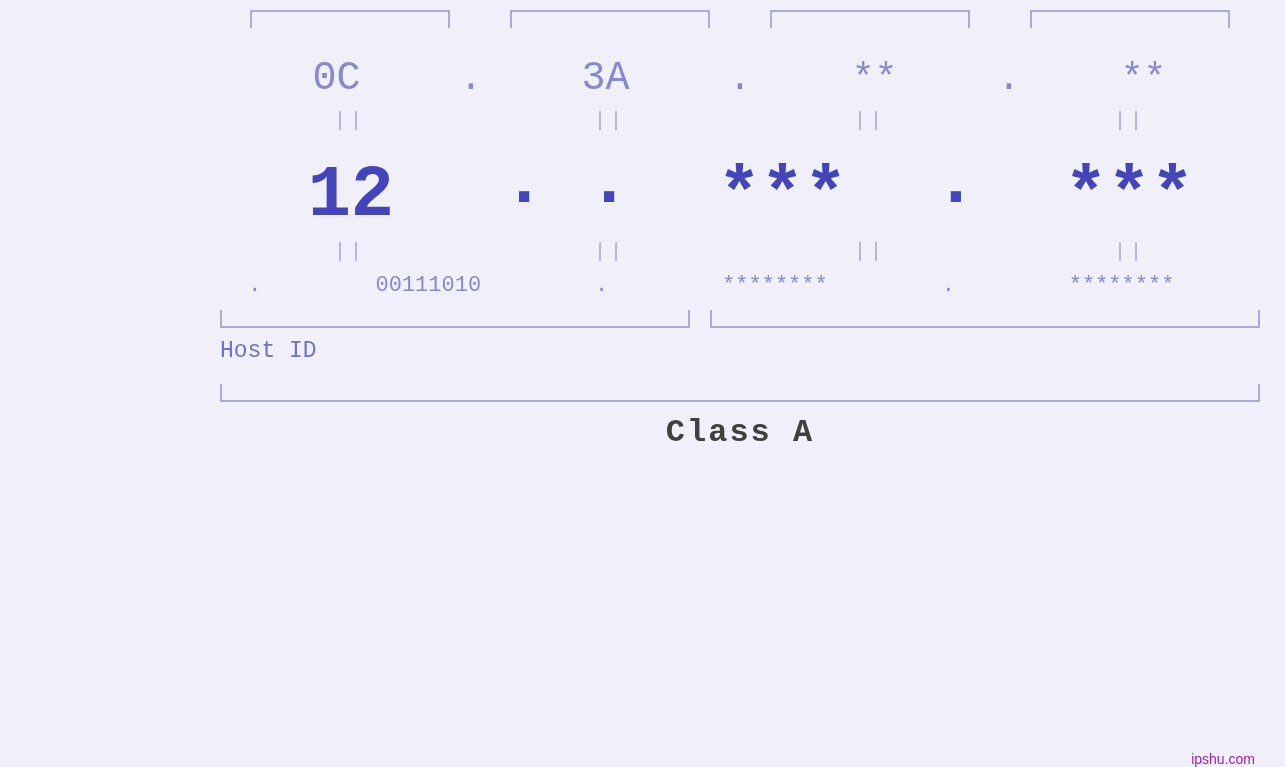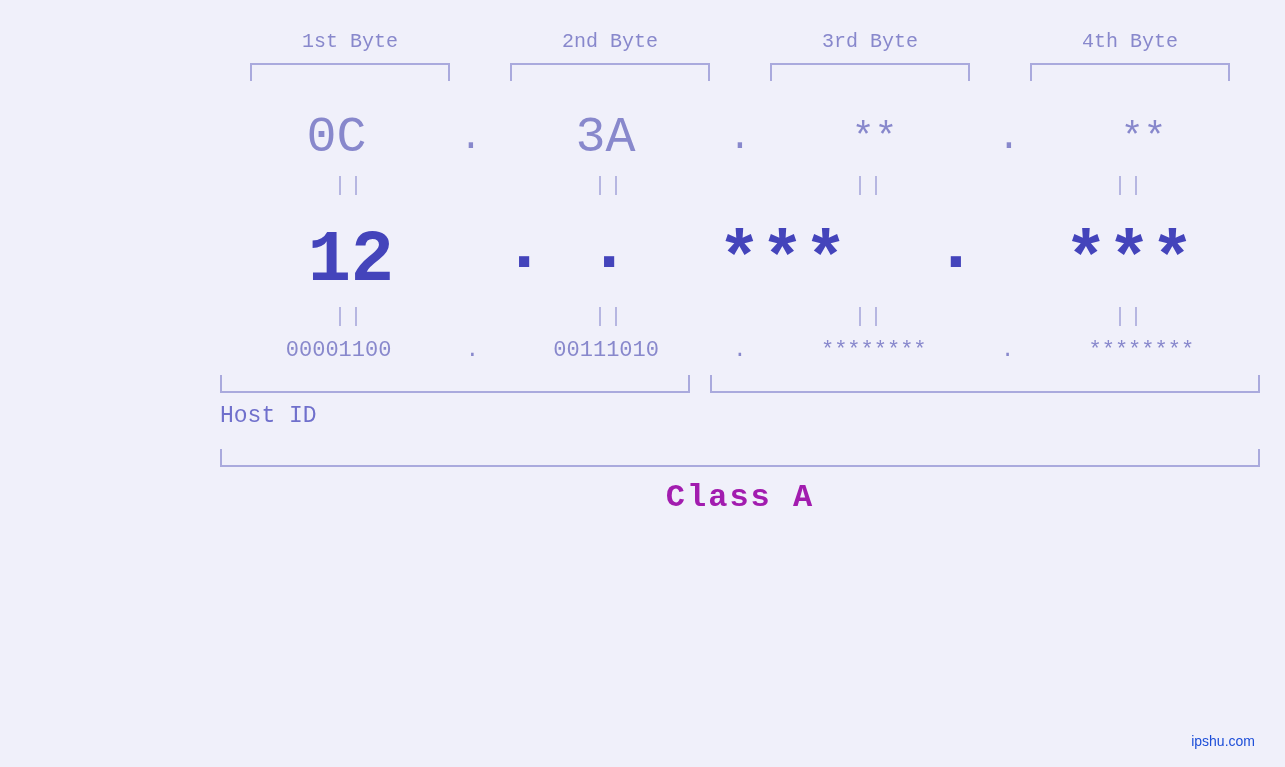--- a/index.html
+++ b/index.html
@@ -92,21 +92,21 @@
       display: flex;
       align-items: center;
       width: 1040px;
       margin-left: 195px;
       margin-top: 28px;
       justify-content: space-around;
     }
 
     .hex-value {
       color: #8888cc;
-      font-size: 50px;
+      font-size: 40px;
       text-align: center;
       width: 200px;
     }
 
     .dot-separator {
       color: #8888cc;
       font-size: 38px;
       margin: 0 -10px;
     }
 
@@ -257,32 +257,32 @@
     
     .class-a-row {
       display: flex;
       width: 1040px;
       margin-left: 195px;
       margin-top: 12px;
       justify-content: center;
     }
 
     .class-a-label {
-      color: #a21caf;
+      color: #404040;
       font-size: 32px;
       font-weight: bold;
       letter-spacing: 2px;
     }
 
     
     .watermark {
       position: absolute;
-      bottom: 18px;
+      bottom: 0;
       right: 30px;
-      color: #1d4ed8;
+      color: #a21caf;
       font-size: 14px;
       font-family: sans-serif;
     }
 
     .asterisk-value {
       color: #8888cc;
       font-size: 38px;
       text-align: center;
       width: 200px;
     }
@@ -316,26 +316,20 @@
   <span class="badge-label">DEC</span>
 </div>
 
 <div class="badge badge-bin">
   <span class="badge-number">2</span>
   <span class="badge-label">BIN</span>
 </div>
 
 <div class="main-container">
 
-  <div class="byte-labels-row">
-    <div class="byte-label">1st Byte</div>
-    <div class="byte-label">2nd Byte</div>
-    <div class="byte-label">3rd Byte</div>
-    <div class="byte-label">4th Byte</div>
-  </div>
 
   <div class="bracket-top">
     <div class="bracket"></div>
     <div class="bracket"></div>
     <div class="bracket"></div>
     <div class="bracket"></div>
   </div>
 
   <div class="hex-row">
     <div class="hex-value">0C</div>
@@ -364,21 +358,20 @@
   </div>
 
   <div class="equals-row2">
     <div class="equals-sign">||</div>
     <div class="equals-sign">||</div>
     <div class="equals-sign">||</div>
     <div class="equals-sign">||</div>
   </div>
 
   <div class="bin-row">
-    <div class="bin-value">00001100</div>
     <div class="dot-bin">.</div>
     <div class="bin-value">00111010</div>
     <div class="dot-bin">.</div>
     <div class="asterisk-bin">********</div>
     <div class="dot-bin">.</div>
     <div class="asterisk-bin">********</div>
   </div>
 
   <div class="bracket-bottom-row">
     <div class="bracket-bottom-network"></div>

